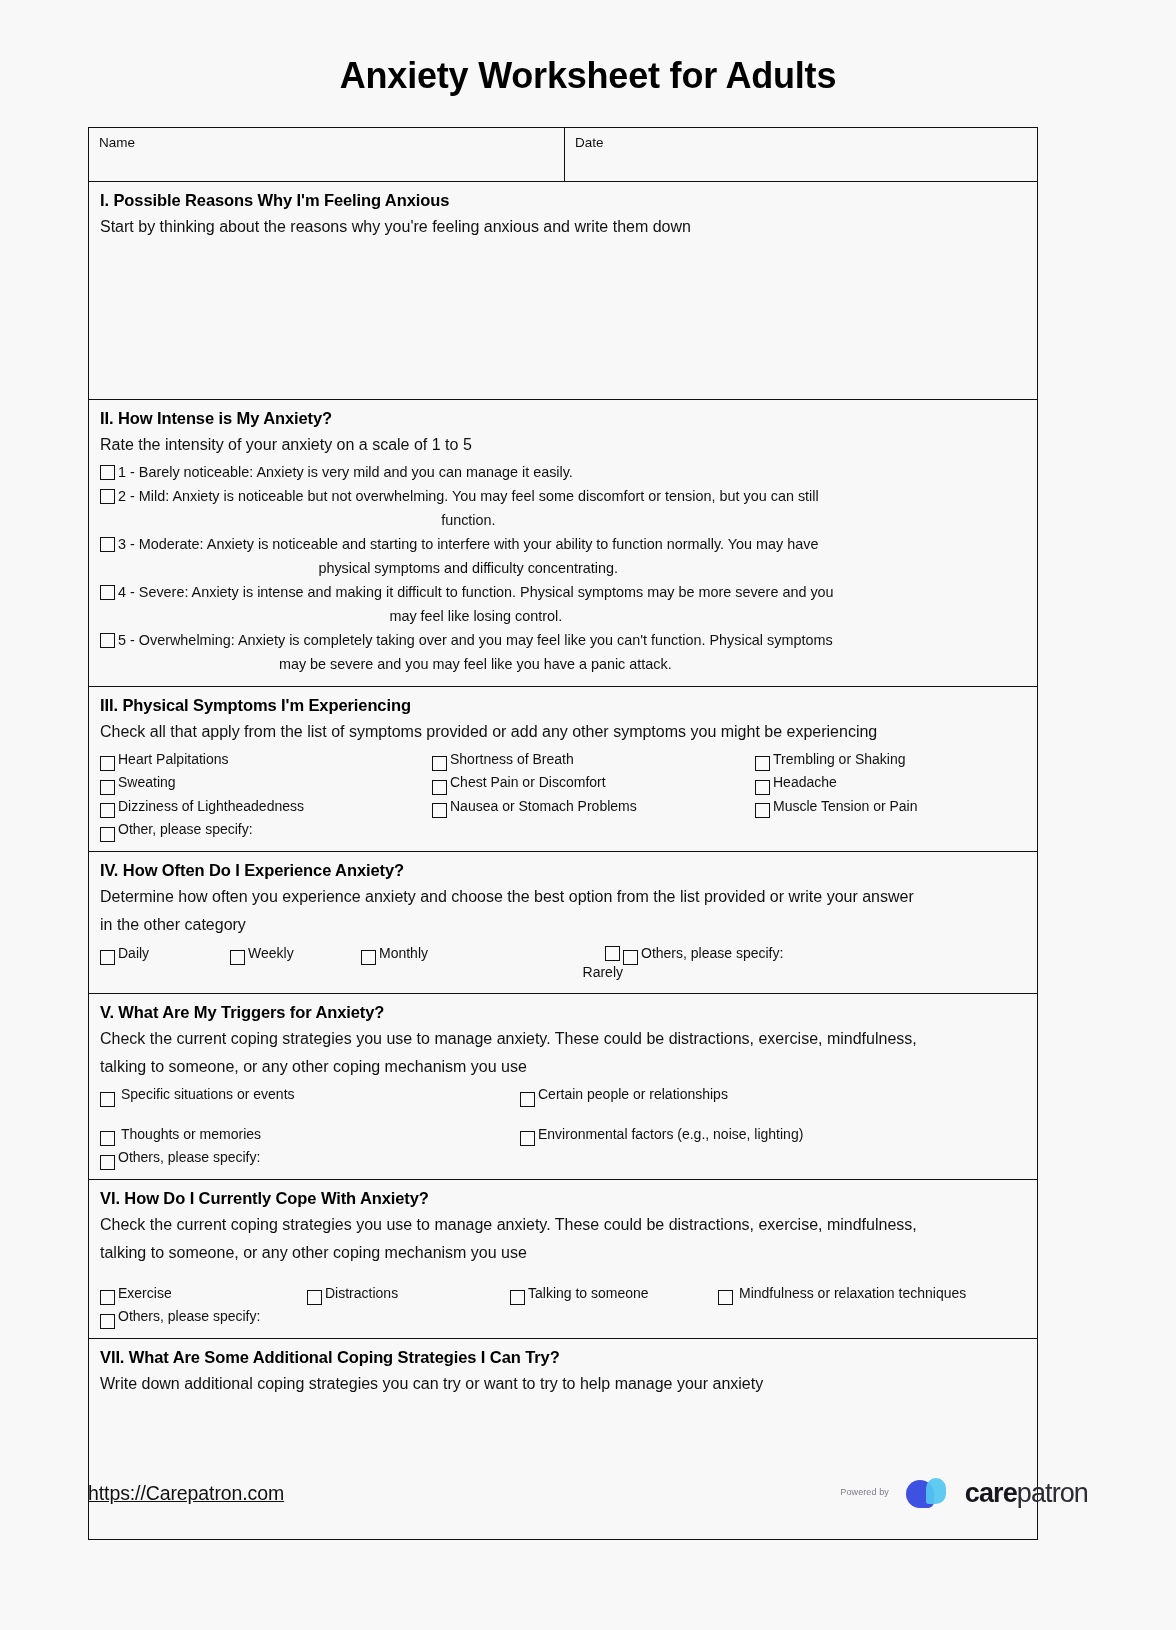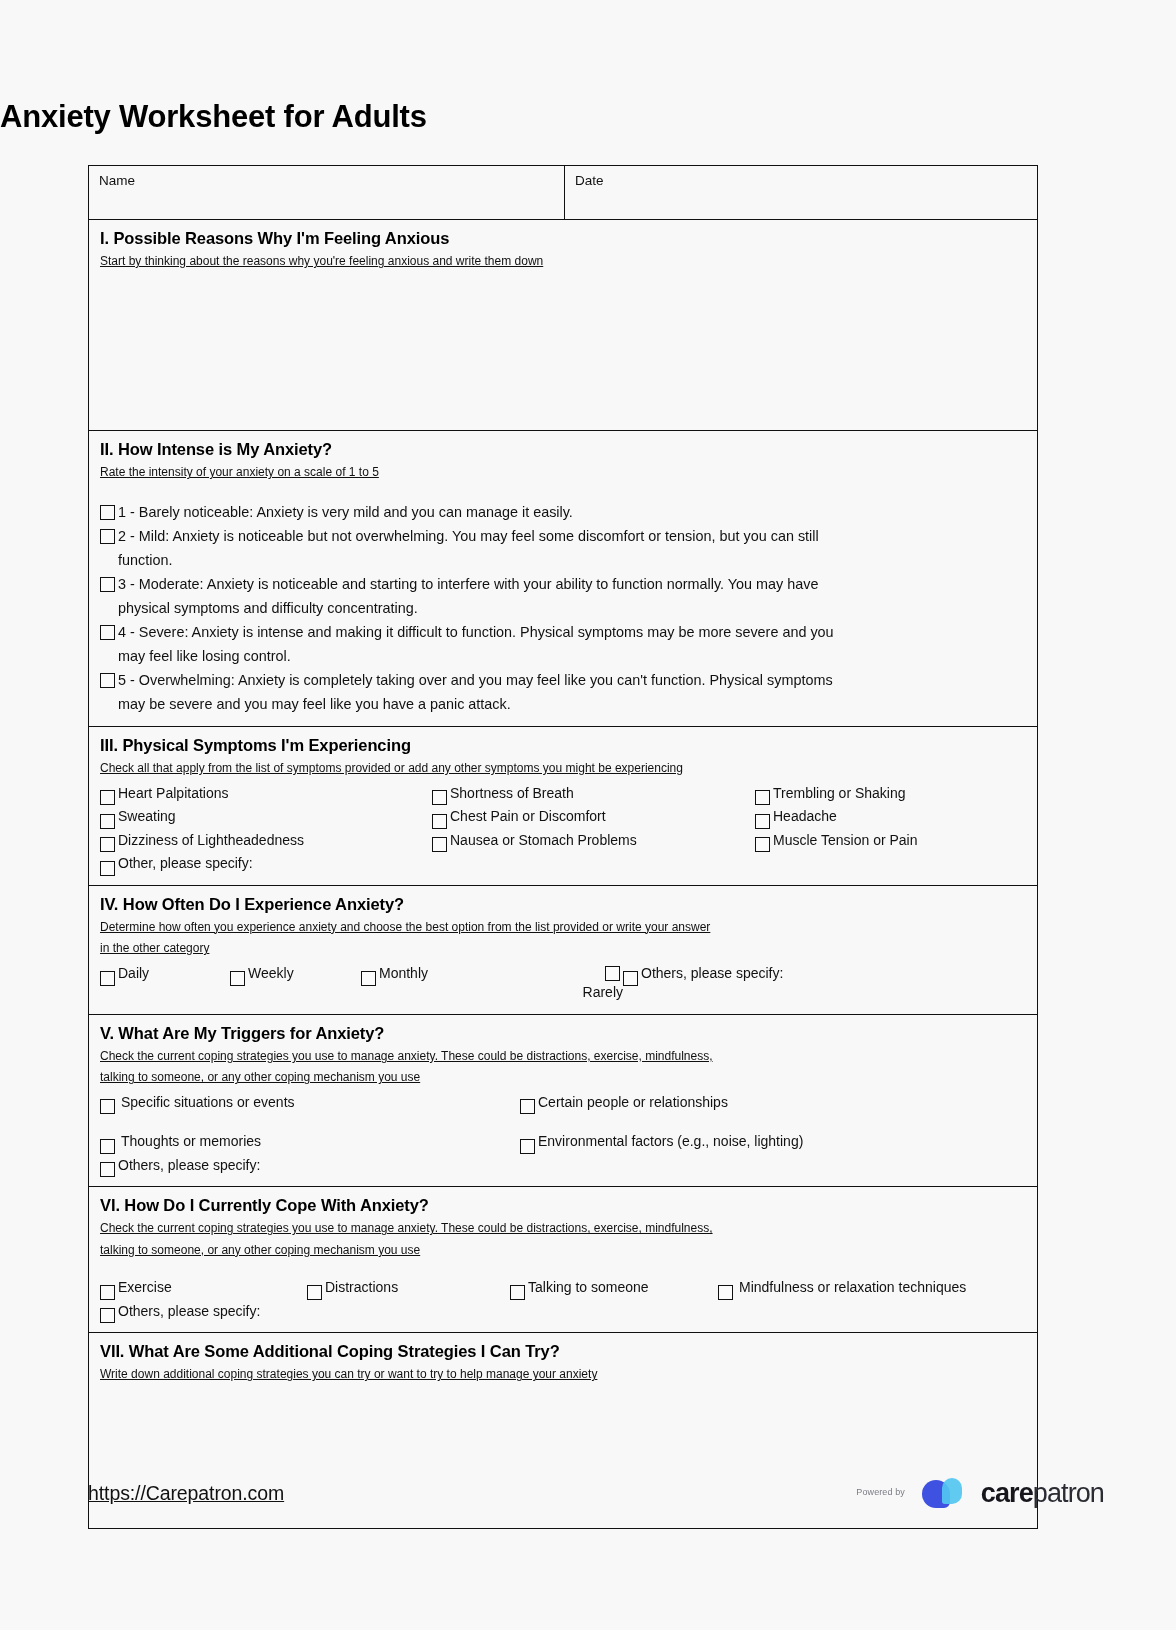--- a/index.html
+++ b/index.html
@@ -15,25 +15,25 @@
     -webkit-font-smoothing: antialiased;
   }
   .page {
     position: relative;
     width: 1176px; height: 1630px;
     background: #f8f8f8;
     padding: 0;
   }
   
   .title {
-    text-align: left;
-    font-size: 31px;
+    text-align: center;
+    font-size: 36px;
     font-weight: bold;
     letter-spacing: -0.2px;
-    padding-top: 99px;
+    padding-top: 55px;
     margin: 0 0 30px 0;
     color: #000;
   }
   
   .form {
     margin: 0 88px 0 88px;
     width: 950px;
     border: 1.6px solid #111;
     border-collapse: collapse;
     background: #f8f8f8;
@@ -58,40 +58,39 @@
   .section:last-child { border-bottom: none; }
   .section h2 {
     margin: 0 0 4px 0;
     font-size: 16.5px;
     font-weight: bold;
     letter-spacing: -0.1px;
     color: #000;
   }
   .section .instr {
     margin: 0 0 2px 0;
-    font-size: 12px;
+    font-size: 16px;
     line-height: 1.62;
     color: #111;
-    text-decoration: underline;
   }
   .blank-area-1 { height: 148px; }
   .blank-area-7 { height: 132px; }
 
   
   .cb {
     display: inline-block;
     width: 15px; height: 15px;
     min-width: 15px;
     border: 1.7px solid #111;
     background: #fbfbfb;
     vertical-align: -2px;
     margin-right: 3px;
   }
   
-  .scale-list { margin: 18px 0 0 0; }
+  .scale-list { margin: 3px 0 0 0; text-align: center; }
   .scale-item {
     display: flex;
     align-items: flex-start;
     font-size: 14.4px;
     line-height: 1.63;
     margin-bottom: 1px;
   }
   .scale-item .cb { margin-top: 4px; margin-right: 2px; }
   .scale-item .txt { padding-left: 1px; }
   .scale-item .txt .ind { display: block; }
@@ -140,21 +139,21 @@
     font-size: 14.4px;
     line-height: 1.68;
   }
   .sw-1 { width: 207px; }
   .sw-2 { width: 203px; }
   .sw-3 { width: 208px; }
 
   
   .footer {
     position: absolute;
-    left: 88px; right: 72px;
+    left: 88px; right: 88px;
     top: 1478px;
     display: flex;
     align-items: center;
     justify-content: space-between;
   }
   .site-url {
     font-size: 19.5px;
     text-decoration: underline;
     color: #111;
     letter-spacing: -0.1px;

